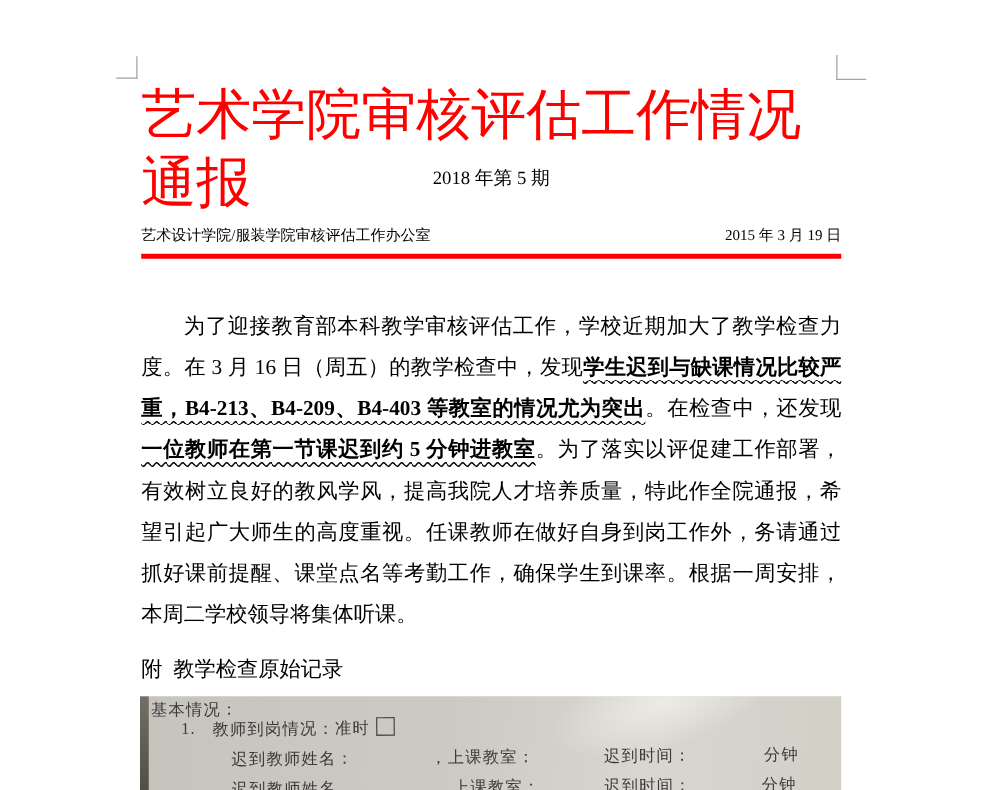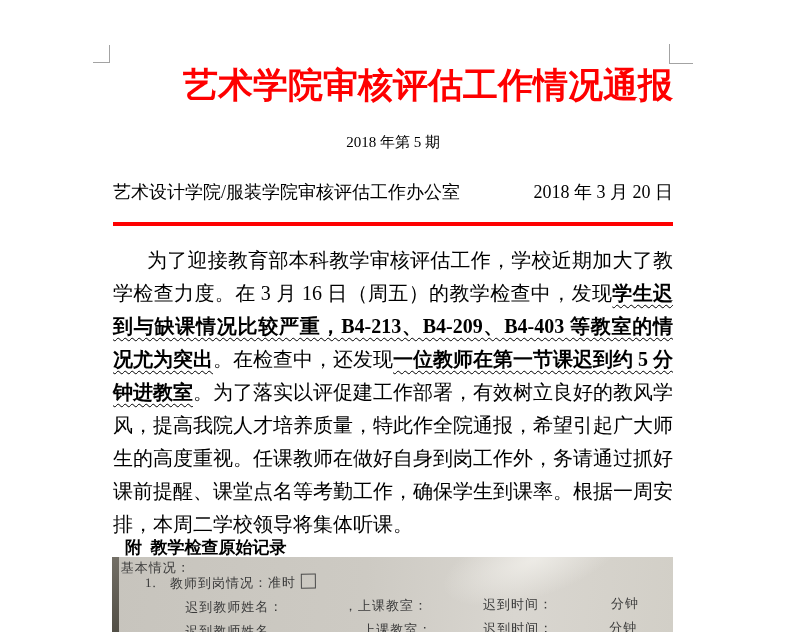--- a/index.html
+++ b/index.html
@@ -16,48 +16,48 @@
   }
   .crop-tr {
     position:absolute; left:669px; top:44px; width:23px; height:19px;
     border-left:1px solid #a3a3a3; border-bottom:1px solid #a3a3a3;
   }
 
   .doc { position:absolute; left:113px; top:0; width:560px; height:632px; }
 
   .title {
     position:absolute; left:0; top:64px; width:100%;
-    text-align:right; font-size:35px; font-weight:bold; line-height:1.25;
+    text-align:left; font-size:44px; font-weight:normal; line-height:1.25;
     color:var(--title-red,#fe0000); margin:0;
   }
   .issue {
     position:absolute; left:0; top:133px; width:100%;
     text-align:center; font-size:15px;
   }
   .masthead {
     position:absolute; left:0; top:180px; width:100%; box-sizing:border-box;
     display:flex; justify-content:space-between; align-items:flex-end;
-    font-size:18px; padding-bottom:18px;
+    font-size:12px; padding-bottom:6px;
     border-bottom:4px solid var(--rule-red,#fe0000);
   }
 
   .body-text {
     position:absolute; left:0; top:244px; width:100%;
-    font-size:20px; line-height:33px; text-align:justify; text-indent:34px;
+    font-size:17px; line-height:33px; text-align:justify; text-indent:34px;
     margin:0;
   }
   .hl {
     font-weight:bold;
     text-decoration-line:underline; text-decoration-style:wavy;
     text-decoration-thickness:1px; text-underline-offset:4px;
   }
 
   .attach-heading {
-    position:absolute; left:0; top:524px; font-size:17px; font-weight:bold;
-    white-space:pre; margin:12px;
+    position:absolute; left:0; top:524px; font-size:17px; font-weight:normal;
+    white-space:pre; margin:0;
   }
 
   
   .photo {
     position:absolute; left:112px; top:557px; width:561px; height:76px;
     overflow:hidden;
     background:linear-gradient(95deg,#c7c4bd 0%,#cdcac3 45%,#d9d6d0 72%,#d2cfc7 100%);
   }
   .photo-edge {
     position:absolute; left:0; top:0; width:7px; height:100%;
@@ -99,21 +99,21 @@
   <div class="crop-tr"></div>
 
   <div class="doc">
 
     <h1 class="title">艺术学院审核评估工作情况通报</h1>
 
     <div class="issue">2018 年第 5 期</div>
 
     <div class="masthead">
       <span>艺术设计学院/服装学院审核评估工作办公室</span>
-      <span>2018 年 3 月 20 日</span>
+      <span>2015 年 3 月 19 日</span>
     </div>
 
     <p class="body-text"><span>为了迎接教育部本科教学审核评估工作，学校近期加大了教学检查力度。在 3 月 16 日（周五）的教学检查中，发现</span><span class="hl">学生迟到与缺课情况比较严重，B4-213、B4-209、B4-403 等教室的情况尤为突出</span><span>。在检查中，还发现</span><span class="hl">一位教师在第一节课迟到约 5 分钟进教室</span><span>。为了落实以评促建工作部署，有效树立良好的教风学风，提高我院人才培养质量，特此作全院通报，希望引起广大师生的高度重视。任课教师在做好自身到岗工作外，务请通过抓好课前提醒、课堂点名等考勤工作，确保学生到课率。根据一周安排，本周二学校领导将集体听课。</span></p>
 
     <p class="attach-heading">附  教学检查原始记录</p>
 
   </div>
 
   <div class="photo">
     <div class="photo-crease"></div>

